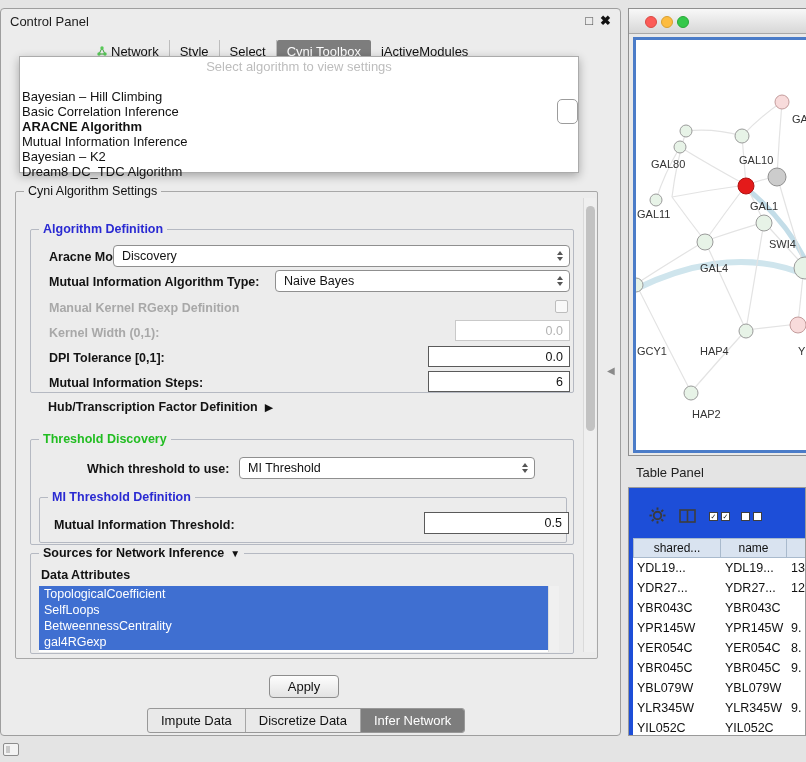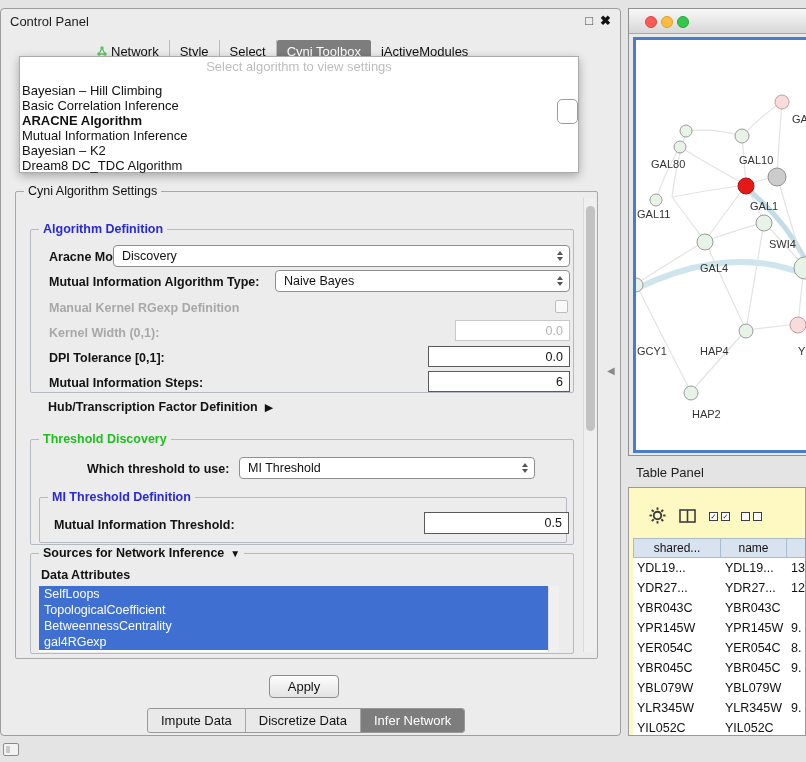--- a/index.html
+++ b/index.html
@@ -14,21 +14,21 @@
   .cp-close{right:9px;font-weight:bold;color:#111}
 
   .tabstrip{position:absolute;left:85px;top:31px;display:flex;align-items:flex-start}
   .tab{padding:4px 10px;font-size:13px;display:flex;align-items:center;gap:4px;border-right:1px solid #bdbdbd;white-space:nowrap}
   .tab:last-child{border-right:none}
   .tab.selected{background:#7d7d7d;color:#fff;border-radius:2px;border-right:none}
 
   
   #algo-popup{position:absolute;left:18px;top:47px;width:560px;height:117px;background:#fff;border:1px solid #ababab;box-shadow:0 3px 9px rgba(0,0,0,.3);z-index:50}
   .popup-placeholder{height:18px;text-align:center;color:#bdbdbd;padding-top:2px;font-size:13px}
-  .popup-items{margin-top:8px}
+  .popup-items{margin-top:14px}
   .popup-item{height:15px;line-height:15px;padding-left:2px;font-size:13px;white-space:nowrap}
   .popup-item.selected{font-weight:bold}
   #combo-frag{position:absolute;left:556px;top:90px;width:21px;height:25px;background:#fff;border:1px solid #9c9c9c;border-radius:5px;z-index:60}
 
   
   #settings-box{position:absolute;left:14px;top:182px;width:583px;height:468px;border:1px solid #a8a8a8;border-radius:2px}
   .legend{position:absolute;top:-8px;left:8px;background:#ececec;padding:0 4px;font-size:12.5px;white-space:nowrap}
   .legend.plain{color:#111}
   .legend.blue{color:#2a2ad2;font-weight:bold}
   .legend.green{color:#21bd21;font-weight:bold}
@@ -79,21 +79,21 @@
   .te{stroke:#cfe5ed;stroke-width:6;fill:none}
   .te2{stroke:#c3dde8;stroke-width:5;fill:none}
   .n-green{fill:#e7f3e7;stroke:#9b9b9b}
   .n-pink{fill:#f8dbdb;stroke:#c49c9c}
   .n-red{fill:#e41a1a;stroke:#b01111}
   .n-gray{fill:#cccccc;stroke:#8f8f8f}
   .nlabels text{font-size:11px;fill:#333;font-family:"Liberation Sans",sans-serif}
 
   
   #tp-title{position:absolute;left:636px;top:465px;font-size:13px;color:#222}
-  #table-panel{position:absolute;left:628px;top:487px;width:178px;height:249px;background:#fef9c3;border:1px solid #9a9a9a;overflow:hidden}
+  #table-panel{position:absolute;left:628px;top:487px;width:178px;height:249px;background:#1d4ed8;border:1px solid #9a9a9a;overflow:hidden}
   .tp-icon{position:absolute}
   .mini-box{display:inline-flex;width:9px;height:9px;border:1.5px solid #3e3e3e;font-size:7px;line-height:7px;align-items:center;justify-content:center;color:#222;background:#fff}
   .pair{display:inline-flex;gap:3px}
   #tp-table{position:absolute;left:4px;top:50px;width:174px}
   .tp-header{display:flex;height:20px}
   .tp-header .h{background:#d9e3f0;border:1px solid #a9bacd;border-left:none;font-size:12px;text-align:center;line-height:18px;overflow:hidden;white-space:nowrap}
   .tp-header .h:first-child{border-left:1px solid #a9bacd}
   .tp-row{display:flex;height:20px;background:#fff}
   .tp-row .c{font-size:12.5px;line-height:20px;padding-left:4px;overflow:hidden;white-space:nowrap}
   .w1{width:88px}.w2{width:66px}.w3{flex:1}
@@ -223,22 +223,22 @@
       </div>
     </div>
 
     <div class="grp" style="left:14px;top:361px;width:544px;height:101px">
       <span class="legend black" style="display:flex;gap:6px;align-items:center">
         <span>Sources for Network Inference</span>
         <span style="font-size:10px">▼</span>
       </span>
       <span class="blabel" style="left:10px;top:14px">Data Attributes</span>
       <div id="attr-list">
+        <div class="attr-item">TopologicalCoefficient</div>
         <div class="attr-item">SelfLoops</div>
-        <div class="attr-item">TopologicalCoefficient</div>
         <div class="attr-item">BetweennessCentrality</div>
         <div class="attr-item">gal4RGexp</div>
         <div id="attr-scroll"></div>
       </div>
     </div>
   </div>
 
   <div id="apply-btn">Apply</div>
 
   <div id="bottom-tabs">

